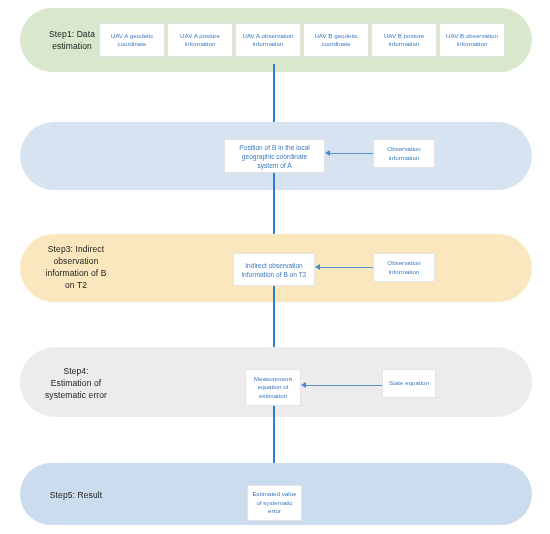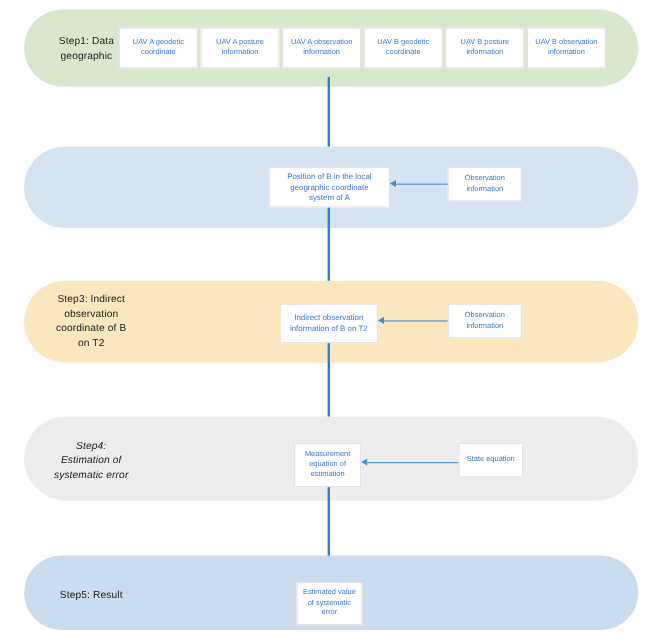--- a/index.html
+++ b/index.html
@@ -85,21 +85,21 @@
     border-right: 5px solid #4a8bcc;
   }
 </style>
 </head>
 <body>
 
 <div class="canvas">
 
   <div class="band" style="left:20px; top:8px; width:512px; height:64px; background:#d9e8cd;"></div>
   <div class="band-label" style="left:22px; top:28px; width:100px;">Step1: Data
-geographic</div>
+estimation</div>
 
   <div class="node" style="left:99px; top:23px; width:66px; height:34px;">UAV A  geodetic
 coordinate</div>
   <div class="node" style="left:167px; top:23px; width:66px; height:34px;">UAV A posture
 information</div>
   <div class="node" style="left:235px; top:23px; width:66px; height:34px;">UAV A observation
 information</div>
   <div class="node" style="left:303px; top:23px; width:66px; height:34px;">UAV B  geodetic
 coordinate</div>
   <div class="node" style="left:371px; top:23px; width:66px; height:34px;">UAV B posture
@@ -119,35 +119,35 @@
 information</div>
   <div class="hline" style="left:330px; top:152.5px; width:43px;"></div>
   <div class="arrow-left" style="left:325px; top:149.7px;"></div>
 
   <div class="vline" style="left:273.2px; top:173px; width:1.6px; height:75px;"></div>
   <div class="arrow-down" style="left:270.4px; top:248px;"></div>
 
   <div class="band" style="left:20px; top:234px; width:512px; height:68px; background:#fbe7bd;"></div>
   <div class="band-label" style="left:24px; top:243px; width:104px;">Step3:  Indirect
 observation
-coordinate of B
+information of B
 on T2</div>
 
   <div class="node lg" style="left:233px; top:253px; width:82px; height:33px;">Indirect observation
 information of B on T2</div>
   <div class="node" style="left:373px; top:253px; width:62px; height:29px;">Observation
 information</div>
   <div class="hline" style="left:320px; top:266.5px; width:53px;"></div>
   <div class="arrow-left" style="left:315px; top:263.7px;"></div>
 
   <div class="vline" style="left:273.2px; top:286px; width:1.6px; height:78px;"></div>
   <div class="arrow-down" style="left:270.4px; top:364px;"></div>
 
   <div class="band" style="left:20px; top:347px; width:512px; height:70px; background:#ececec;"></div>
-  <div class="band-label" style="left:24px; top:365px; width:104px;font-style:italic;">Step4:
+  <div class="band-label" style="left:24px; top:365px; width:104px;">Step4:
 Estimation of
 systematic error</div>
 
   <div class="node" style="left:245px; top:369px; width:56px; height:37px;">Measurement
 equation of
 estimation</div>
   <div class="node" style="left:382px; top:369px; width:54px; height:29px;">State equation</div>
   <div class="hline" style="left:306px; top:384.5px; width:76px;"></div>
   <div class="arrow-left" style="left:301px; top:381.7px;"></div>
 

